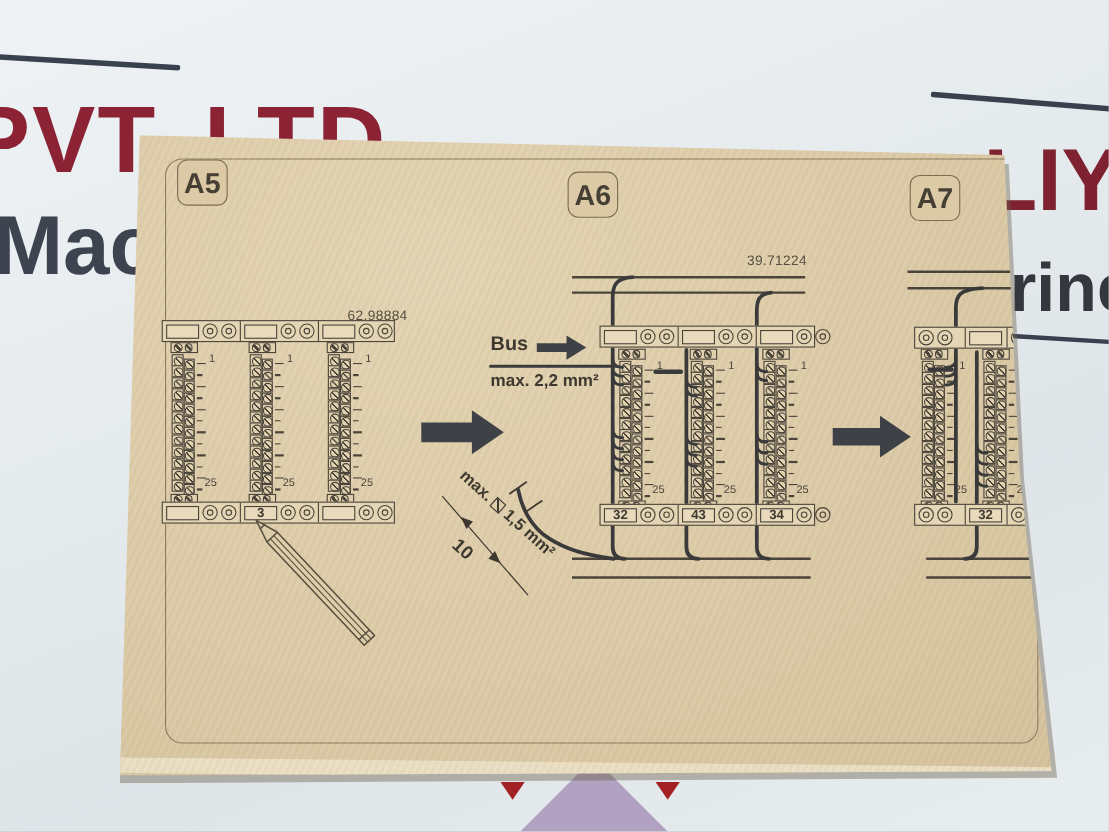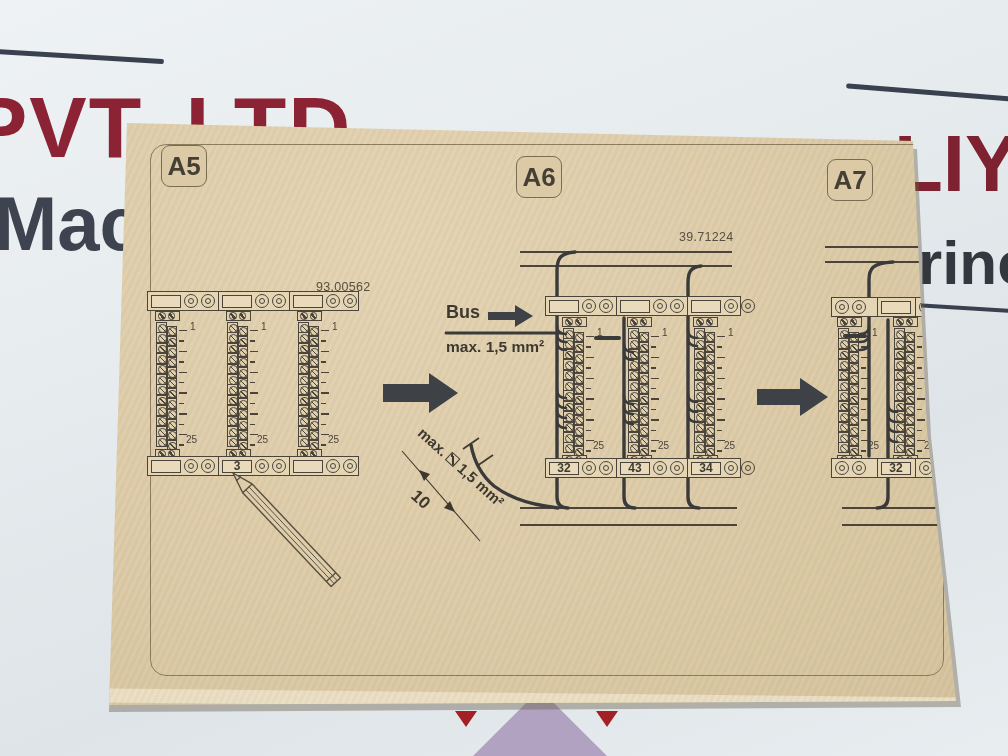--- a/index.html
+++ b/index.html
@@ -87,24 +87,24 @@
   <div class="tri" style="left:596px;top:711px;"></div>
   <div class="diamond"></div>
 
   <div class="sheet-shadow"></div>
 
   <div class="sheet">
     <div class="curl"></div>
     <div class="frame"></div>
 
     <div class="panel-label" style="left:161px;top:145px;">A5</div>
-    <div class="panel-label" style="left:516px;top:156px;">A6</div>
+    <div class="panel-label" style="left:516px;top:156px;border-radius:10px;">A6</div>
     <div class="panel-label" style="left:827px;top:159px;">A7</div>
 
-    <div class="pn" style="left:316px;top:280px;">93.00562</div>
+    <div class="pn" style="left:316px;top:280px;">62.98884</div>
     <div class="pn" style="left:679px;top:230px;">39.71224</div>
 
     <div class="strip" style="left:156px;top:322px;">
         <span class="hatch ht">
           <i></i>
           <i></i>
         </span>
         <span class="lbl first">1</span>
         <span class="scr c1" style="top:0.0px"></span>
         <span class="scr c2" style="top:3.5px"></span>
@@ -274,21 +274,21 @@
           <span class="screw"></span>
         </div>
       <div class="sec">
           <span class="slot"></span>
           <span class="screw"></span>
           <span class="screw"></span>
         </div>
     </div>
 
     <div class="bus-label">Bus</div>
-    <div class="bus-max">max. 1,5 mm²</div>
+    <div class="bus-max">max. 2,2 mm²</div>
 
     <div class="strip" style="left:563px;top:328px;">
         <span class="hatch ht">
           <i></i>
           <i></i>
         </span>
         <span class="lbl first">1</span>
         <span class="scr c1" style="top:0.0px"></span>
         <span class="scr c2" style="top:3.5px"></span>
         <span class="tick" style="top:8.0px"></span>

